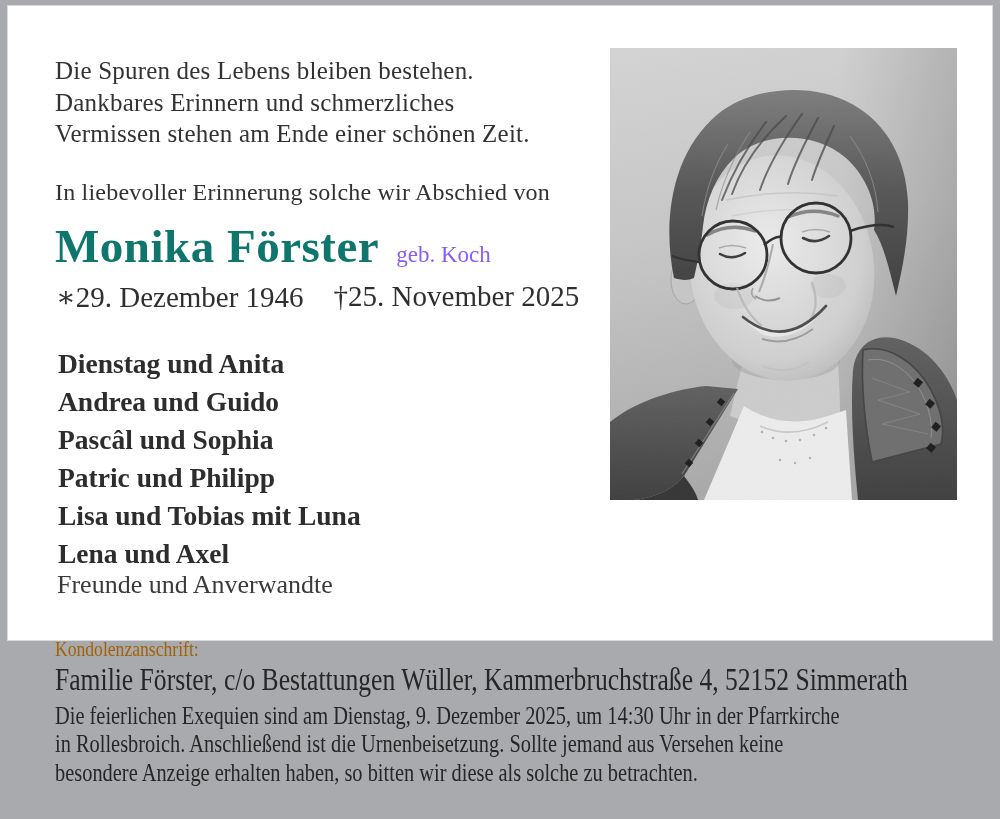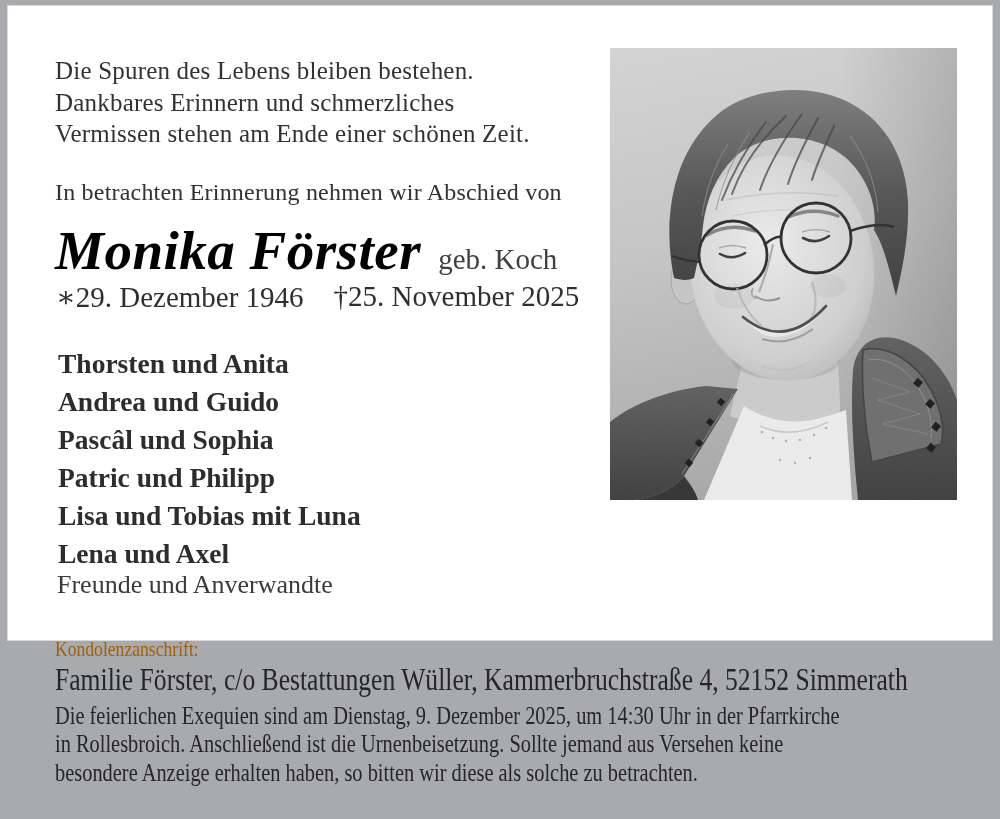--- a/index.html
+++ b/index.html
@@ -16,22 +16,22 @@
     background:#ffffff;
     box-shadow:0 0 0 1px #d9dadc inset;
   }
   .abs{position:absolute;}
   
   .verse{left:48px;top:50px;font-size:25px;line-height:31.5px;letter-spacing:.2px;color:#323232;}
   
   .intro{left:48px;top:174px;font-size:24px;letter-spacing:.2px;color:#323232;}
   
   .name-row{left:48px;top:214px;display:flex;align-items:baseline;gap:17px;white-space:nowrap;}
-  .deceased{font-size:55px;font-weight:700;letter-spacing:.5px;color:#000000;font-style:italic;}
-  .maiden{font-size:29px;color:#404040;text-align:right;}
+  .deceased{font-size:47px;font-weight:700;letter-spacing:.5px;color:#0f766e;}
+  .maiden{font-size:23px;color:#8b5cf6;text-align:right;}
   
   .dates{left:49px;top:275px;display:flex;gap:30px;font-size:29px;color:#2f2f2f;white-space:nowrap;}
   
   .mourners{left:51px;top:340px;font-size:27.5px;font-weight:700;line-height:38px;color:#2d2d2d;}
   .mourners-extra{left:50px;top:565px;font-size:26px;color:#3a3a3a;}
   
   .cond{display:inline-block;transform:scaleX(.8);transform-origin:0 50%;white-space:nowrap;}
   .condolence-label{left:48px;top:631px;font-size:22px;color:#a16207;}
   .condolence-address{left:48px;top:656px;font-size:32px;color:#262626;}
   .services{left:48px;top:697px;font-size:25.5px;line-height:28.3px;color:#262626;}
@@ -44,34 +44,34 @@
 <body>
 
 <div class="page">
 
   <div class="abs verse">
     <div>Die Spuren des Lebens bleiben bestehen.</div>
     <div>Dankbares Erinnern und schmerzliches</div>
     <div>Vermissen stehen am Ende einer schönen Zeit.</div>
   </div>
 
-  <div class="abs intro">In betrachten Erinnerung nehmen wir Abschied von</div>
+  <div class="abs intro">In liebevoller Erinnerung solche wir Abschied von</div>
 
   <div class="abs name-row">
     <span class="deceased">Monika Förster</span>
     <span class="maiden">geb. Koch</span>
   </div>
 
   <div class="abs dates">
     <span>∗29. Dezember 1946</span>
     <span>†25. November 2025</span>
   </div>
 
   <div class="abs mourners">
-    <div>Thorsten und Anita</div>
+    <div>Dienstag und Anita</div>
     <div>Andrea und Guido</div>
     <div>Pascâl und Sophia</div>
     <div>Patric und Philipp</div>
     <div>Lisa und Tobias mit Luna</div>
     <div>Lena und Axel</div>
   </div>
 
   <div class="abs mourners-extra">Freunde und Anverwandte</div>
 
   <div class="abs condolence-label">

